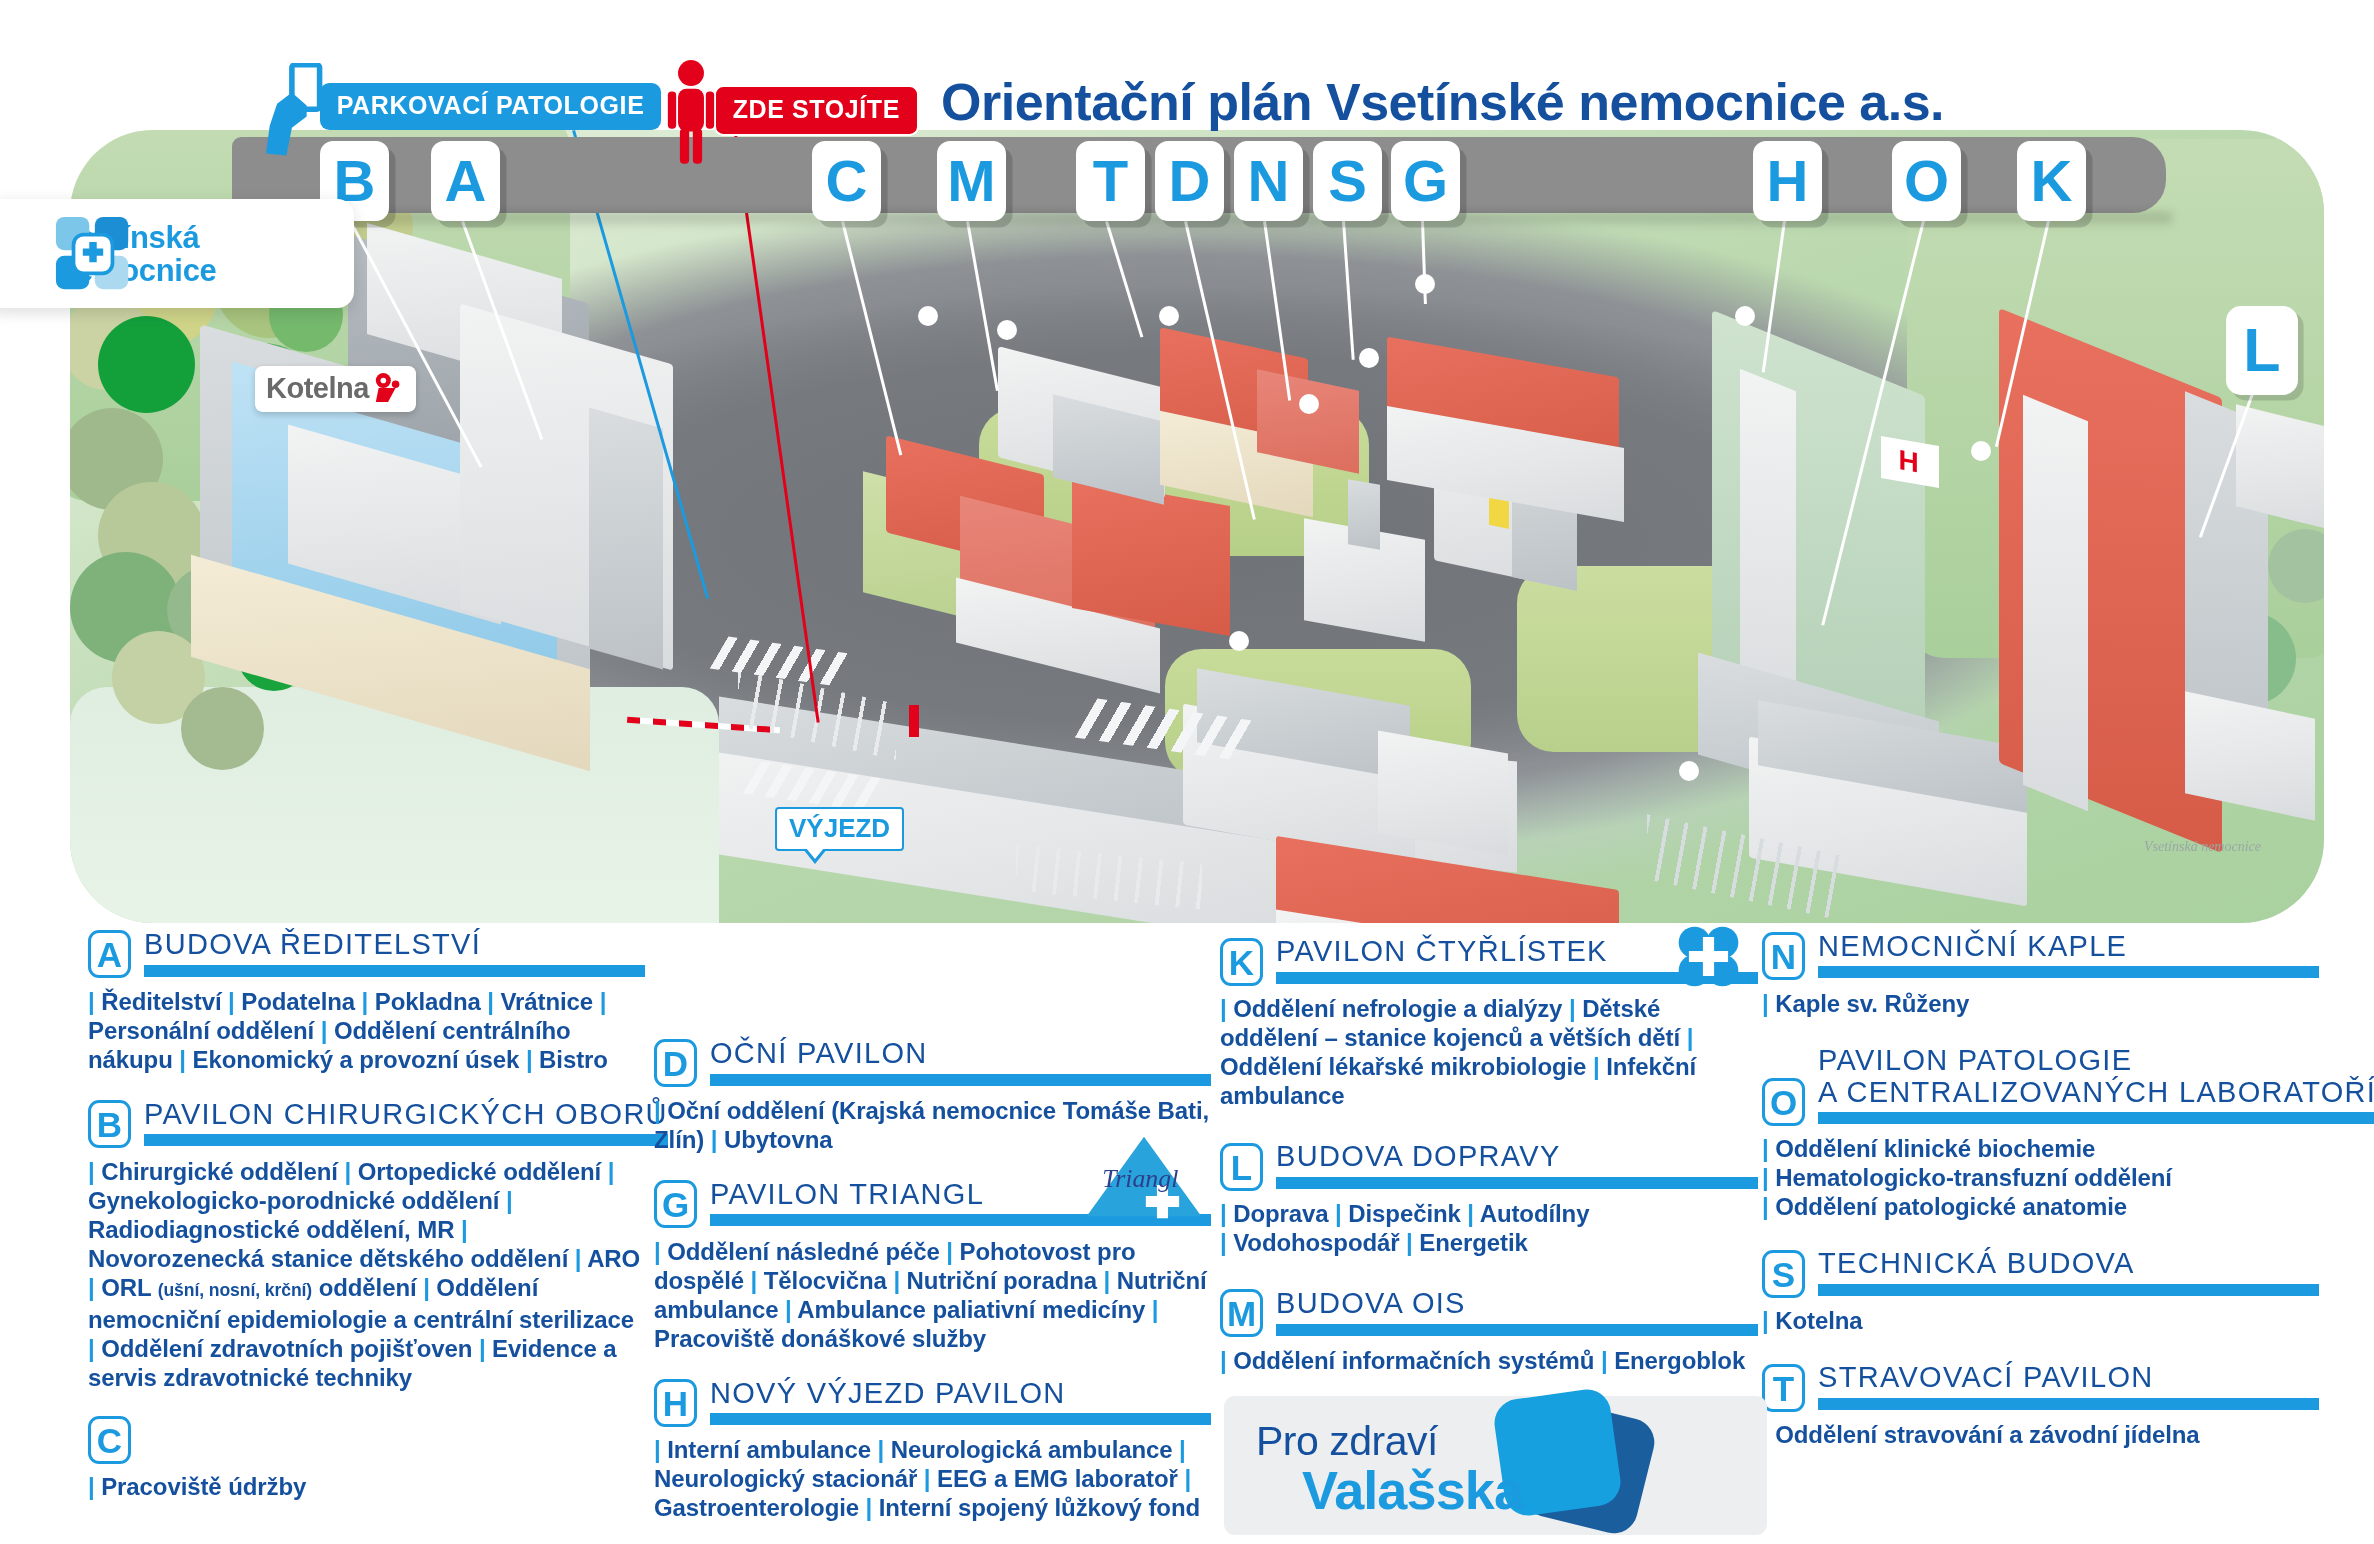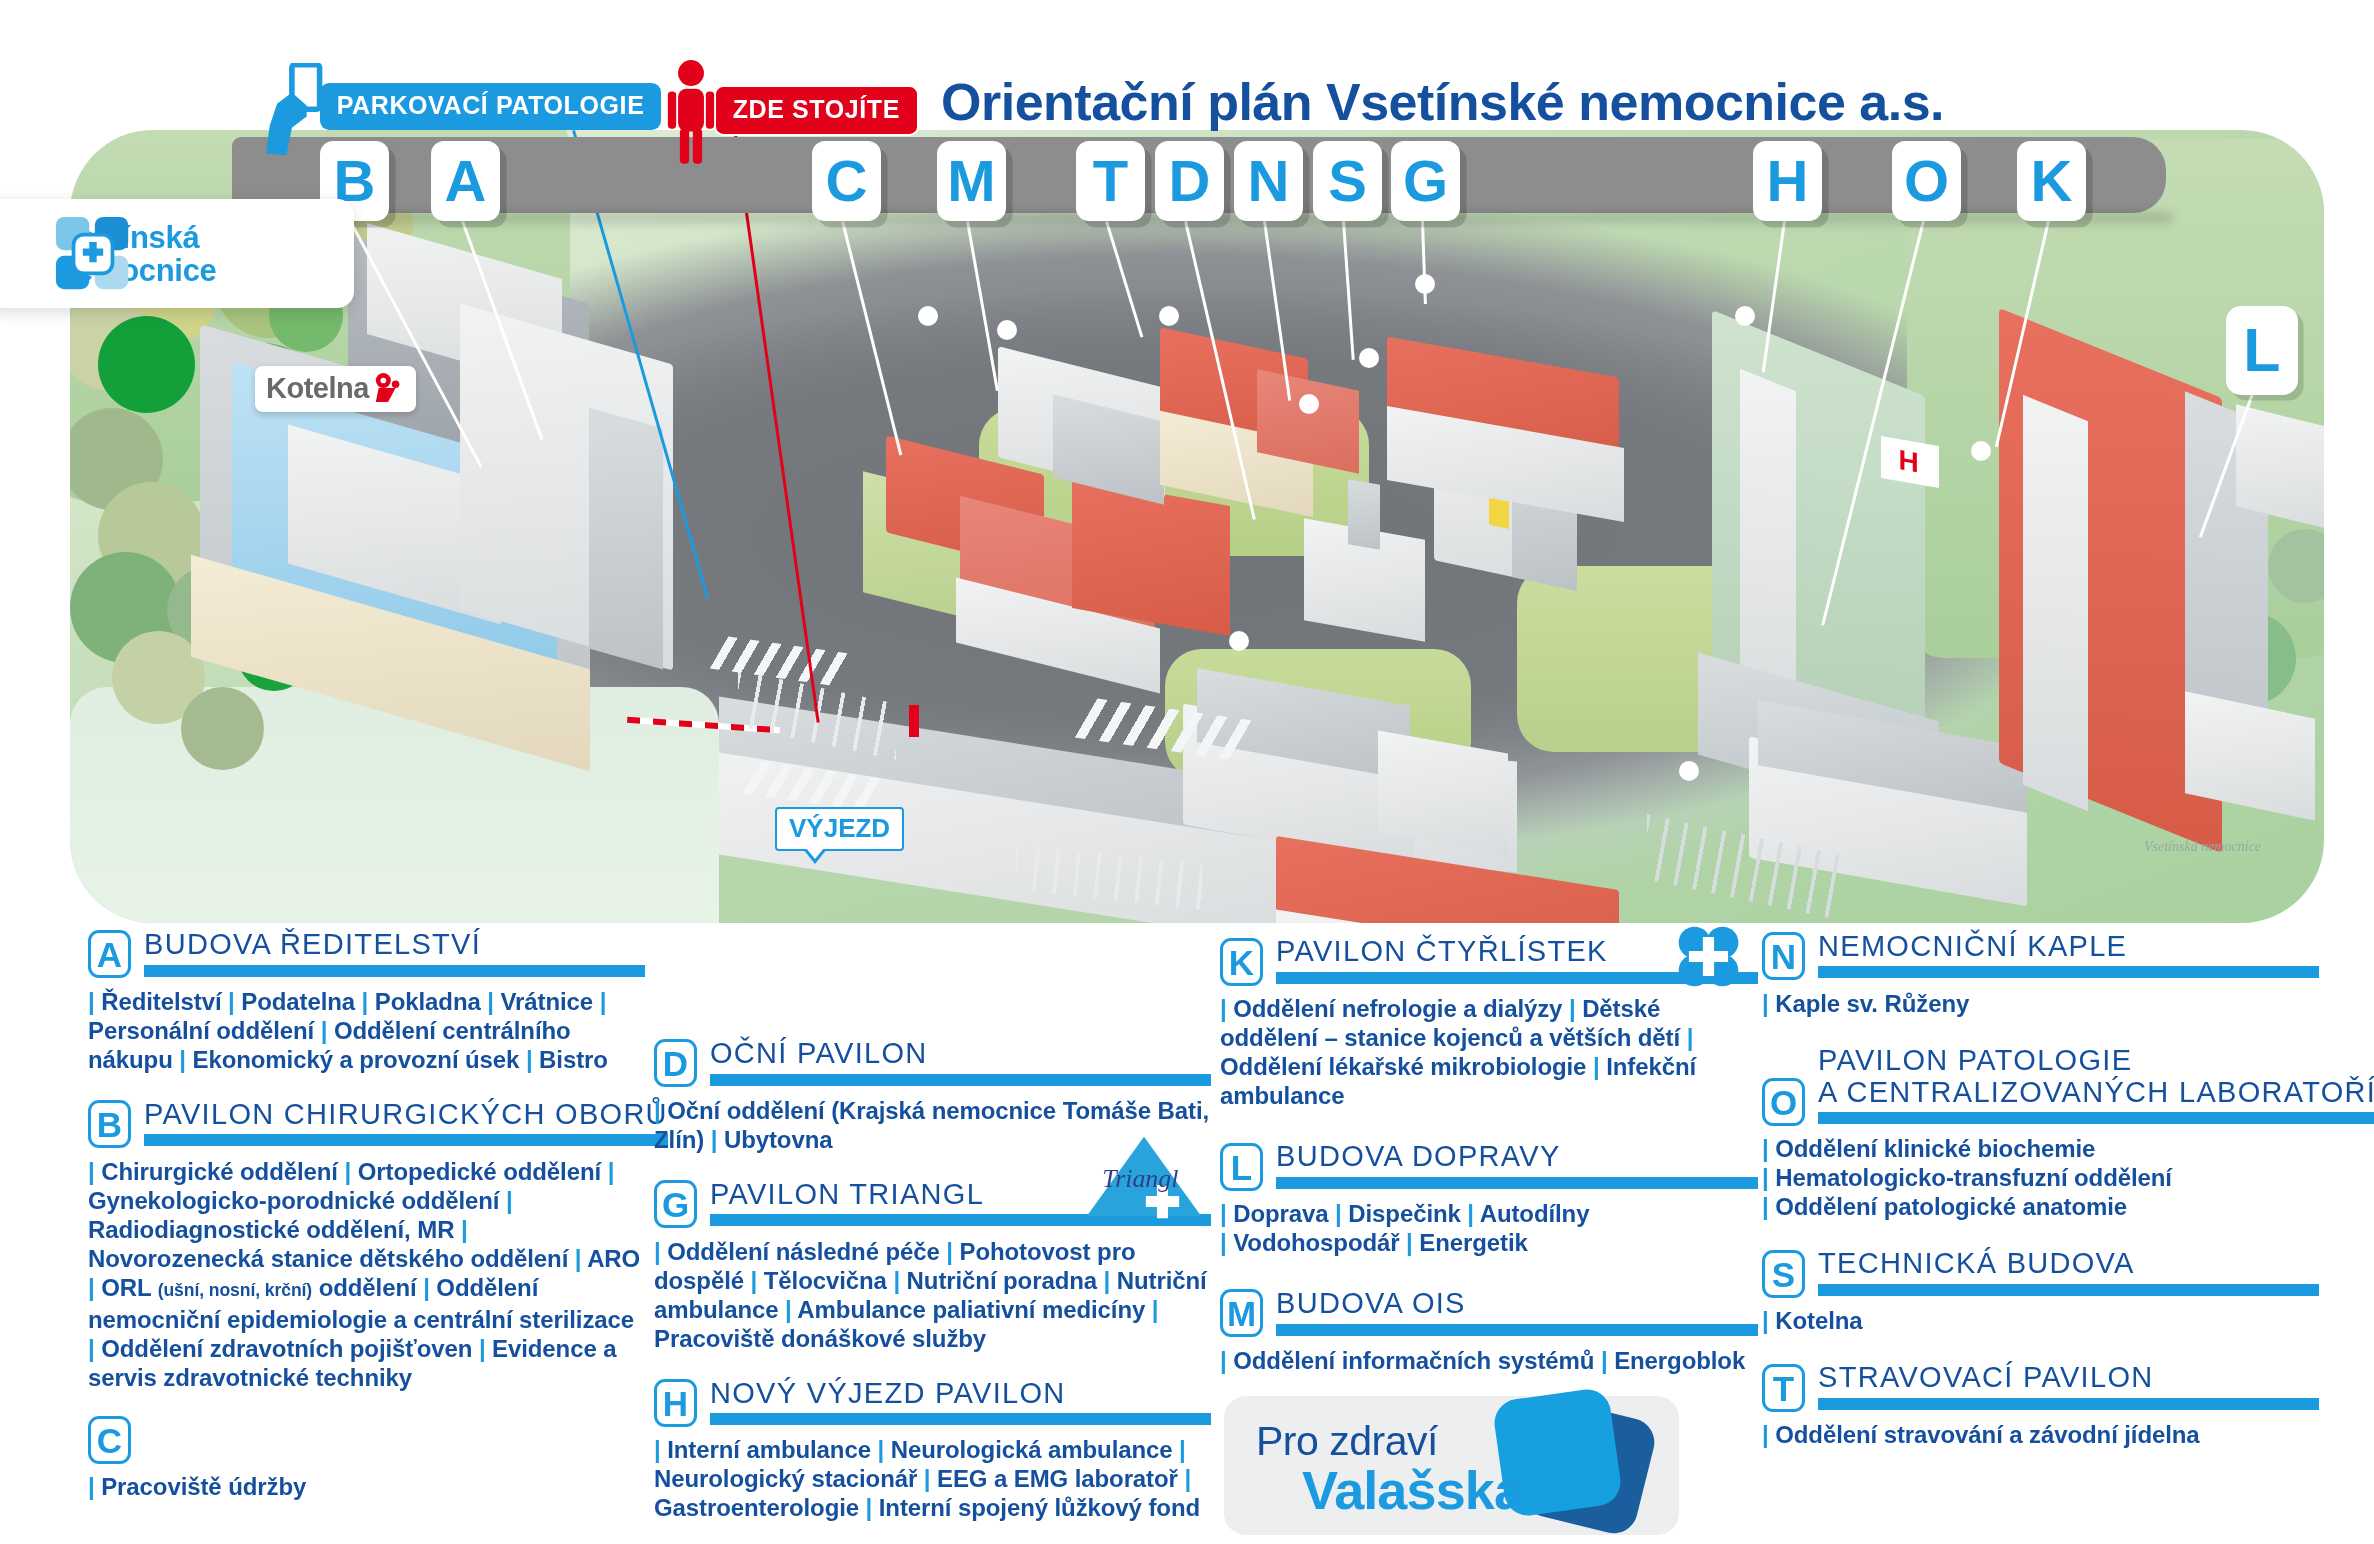--- a/index.html
+++ b/index.html
@@ -227,21 +227,21 @@
   .items .small { font-size: 17.6px; }
 
   
   #clover { position: absolute; right: 15px; top: -13px; width: 69px; height: 69px; }
   
   #triangl { position: absolute; right: 5.6px; top: -45px; width: 122px; height: 89px; }
 
   
   #valassko {
     position: absolute; left: 1224px; top: 1396px;
-    width: 455px; height: 139px; background: #eceef0; border-radius: 22px;
+    width: 543px; height: 139px; background: #eceef0; border-radius: 11px;
   }
   #valassko .v1 { position:absolute; left:32px; top:22px; color:#14509e; font-size:41px; letter-spacing:-0.5px;}
   #valassko .v2 { position:absolute; left:78px; top:63px; color:#1b9ae0; font-size:54px; font-weight:bold; letter-spacing:-0.9px;}
   #valassko .sq-back { position:absolute; left:306px; top:13px; width:117px; height:117px; background:#1a5e9e; border-radius:24px; transform:rotate(14deg);}
   #valassko .sq-front{ position:absolute; left:275px; top:-1.9px; width:117px; height:117px; background:#16a0e0; border-radius:24px; transform:rotate(-8deg);}
 
   
   #signature{position:absolute;right:63px;bottom:67px;color:#9aa7a4;font-size:14px;font-style:italic;
              font-family:"Liberation Serif",serif;line-height:16.7px;text-align:center;z-index:25;}
 </style>

